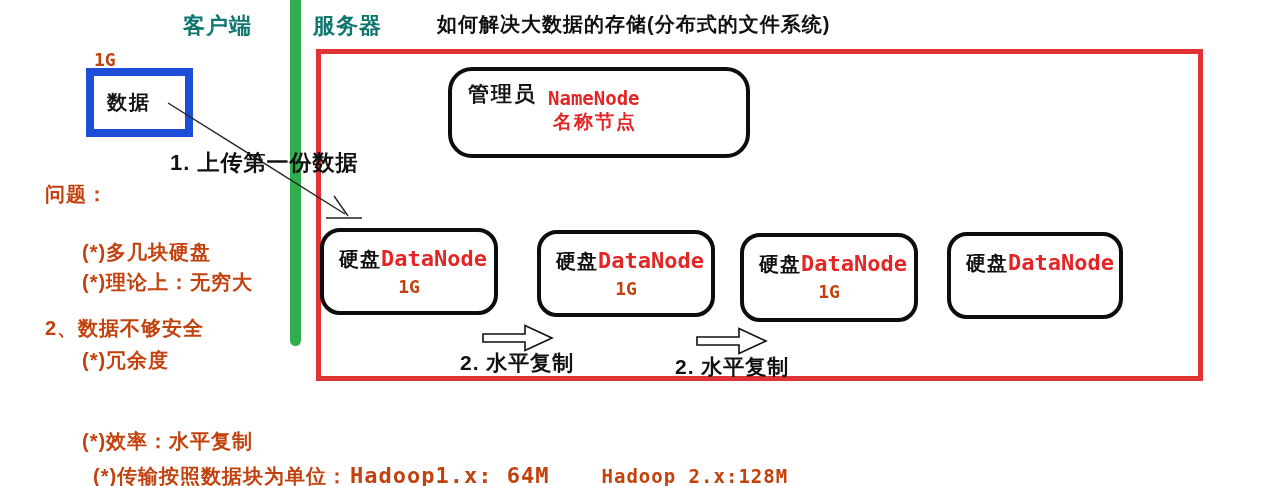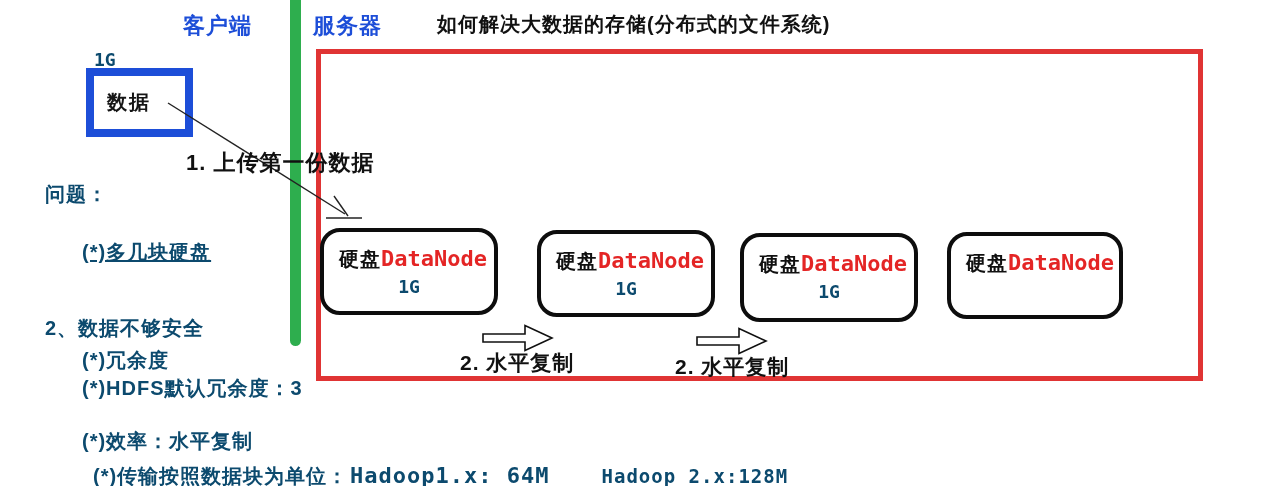--- a/index.html
+++ b/index.html
@@ -3,23 +3,23 @@
 <meta charset="utf-8">
 <style>
   html,body{margin:0;padding:0;background:#fff;}
   .canvas{
     position:relative;width:1261px;height:486px;background:#fff;overflow:hidden;
     font-family:"Liberation Sans","DejaVu Sans",sans-serif;color:#151515;
   }
   .abs{position:absolute;line-height:1;white-space:nowrap;}
   .b{font-weight:bold;}
   .mono{font-family:"DejaVu Sans Mono",monospace;}
-  .green-t{color:#1d4ed8;}
+  .green-t{color:#0f766e;}
   .red-t{color:#e42525;}
-  .blue-t{color:#0c4a6e;}
+  .blue-t{color:#c2410c;}
 
   .divider{position:absolute;left:290px;top:0;width:11px;height:346px;background:#2eae4e;border-radius:0 0 6px 6px;}
   .server-rect{position:absolute;left:316px;top:49px;width:887px;height:332px;border:5px solid #e03434;box-sizing:border-box;background:transparent;}
 
   .header-label{top:15px;font-size:22px;font-weight:bold;letter-spacing:1px;}
   .title{left:437px;top:14px;font-size:20px;font-weight:bold;letter-spacing:1px;color:#111;}
 
   .data-box{position:absolute;left:86px;top:68px;width:107px;height:69px;border:8px solid #1d4ed8;box-sizing:border-box;background:#fff;}
   .data-box .lbl{position:absolute;left:13px;top:13px;font-size:20px;font-weight:bold;letter-spacing:2px;}
 
@@ -70,22 +70,27 @@
       <line x1="326" y1="218" x2="362" y2="218"></line>
     </g>
     <g>
       <polygon points="483,334 525,334 525,325.5 552,338 525,350.5 525,342 483,342" fill="#ffffff" stroke="#111" stroke-width="1.6"></polygon>
     </g>
     <g>
       <polygon points="697,337 739,337 739,328.5 766,341 739,353.5 739,345 697,345" fill="#ffffff" stroke="#111" stroke-width="1.6"></polygon>
     </g>
   </svg>
 
-  <div class="abs step-label" style="left:186px;top:152px;font-size:22px;">1. 上传第一份数据</div>
+  <div class="abs step-label" style="left:170px;top:152px;font-size:22px;">1. 上传第一份数据</div>
 
+  <div class="nn-box">
+    <span class="nn-admin">管理员</span>
+    <span class="nn-type mono red-t">NameNode</span>
+    <span class="nn-cn red-t">名称节点</span>
+  </div>
 
 
   <div class="dn-box" style="left:320px;top:228px;">
     <div class="dn-row">
       <span class="dn-disk">硬盘</span>
       <span class="dn-type mono red-t">DataNode</span>
     </div>
     <div class="dn-cap mono blue-t">1G</div>
   </div>
 
@@ -109,24 +114,24 @@
     <div class="dn-row">
       <span class="dn-disk">硬盘</span>
       <span class="dn-type mono red-t">DataNode</span>
     </div>
   </div>
 
   <div class="abs step-label" style="left:460px;top:352px;">2. 水平复制</div>
   <div class="abs step-label" style="left:675px;top:356px;">2. 水平复制</div>
 
   <div class="abs note blue-t" style="left:45px;top:184px;">问题：</div>
-  <div class="abs note blue-t" style="left:82px;top:242px;text-decoration:underline;">(*)多几块硬盘</div>
+  <div class="abs note blue-t" style="left:82px;top:242px;">(*)多几块硬盘</div>
+  <div class="abs note blue-t" style="left:82px;top:272px;">(*)理论上：无穷大</div>
   <div class="abs note blue-t" style="left:45px;top:318px;">2、数据不够安全</div>
   <div class="abs note blue-t" style="left:82px;top:350px;">(*)冗余度</div>
-  <div class="abs note blue-t" style="left:82px;top:378px;">(*)HDFS默认冗余度：3</div>
   <div class="abs note blue-t" style="left:82px;top:431px;">(*)效率：水平复制</div>
   <div class="abs note blue-t note-flex" style="left:82px;top:465px;margin-left:11px;">
     <span>(*)传输按照数据块为单位：</span>
     <span class="mono v1">Hadoop1.x: 64M</span>
     <span class="mono v2">Hadoop 2.x:128M</span>
   </div>
 
 </div>
 
 </body></html>

